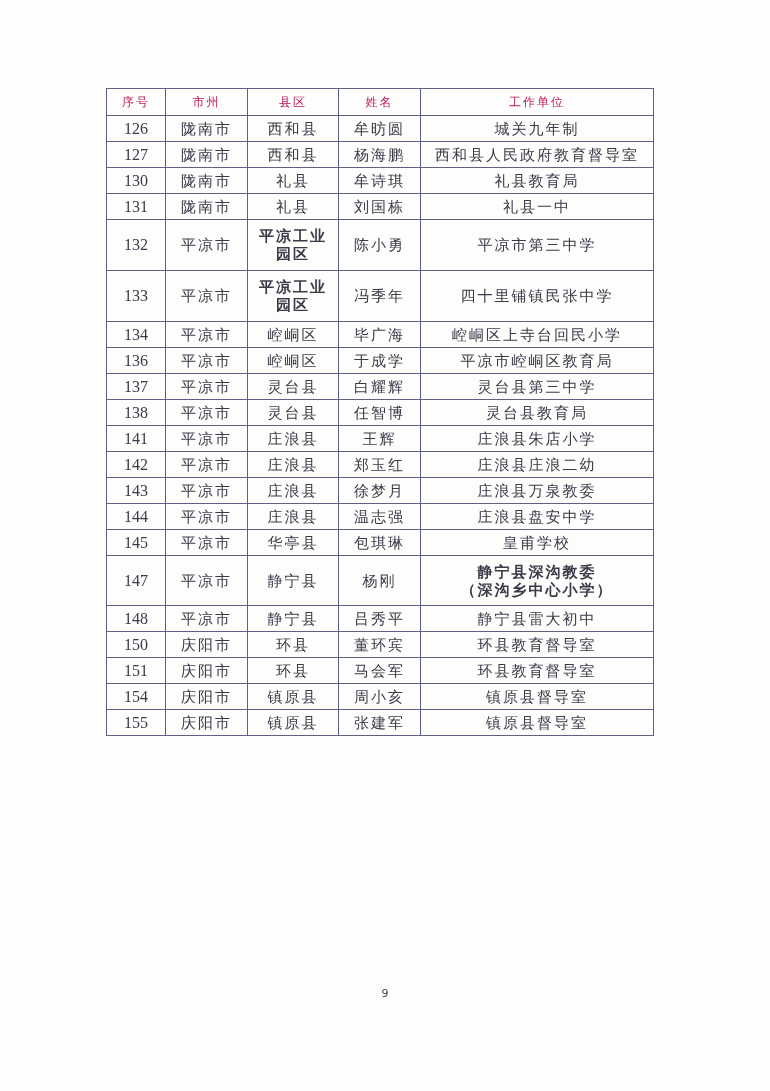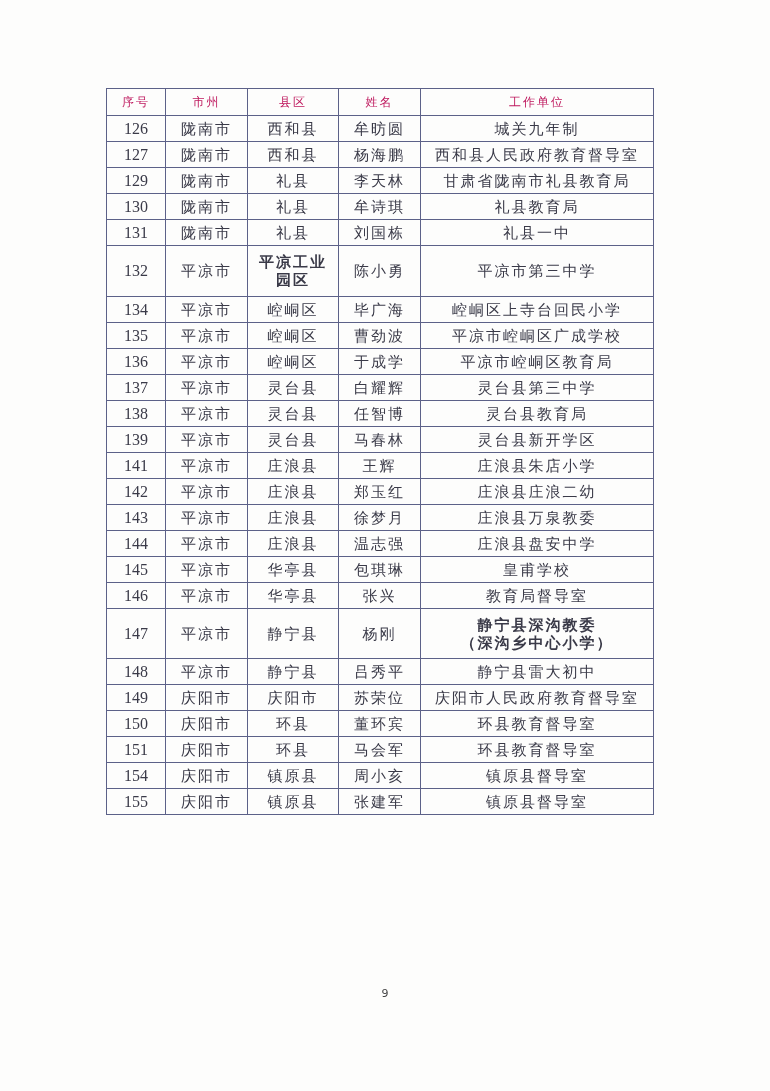--- a/index.html
+++ b/index.html
@@ -82,27 +82,20 @@
         <td>城关九年制</td>
       </tr>
       <tr>
         <td class="num">127</td>
         <td>陇南市</td>
         <td>西和县</td>
         <td>杨海鹏</td>
         <td>西和县人民政府教育督导室</td>
       </tr>
       <tr>
-        <td class="num">129</td>
-        <td>陇南市</td>
-        <td>礼县</td>
-        <td>李天林</td>
-        <td>甘肃省陇南市礼县教育局</td>
-      </tr>
-      <tr>
         <td class="num">130</td>
         <td>陇南市</td>
         <td>礼县</td>
         <td>牟诗琪</td>
         <td>礼县教育局</td>
       </tr>
       <tr>
         <td class="num">131</td>
         <td>陇南市</td>
         <td>礼县</td>
@@ -112,35 +105,38 @@
       <tr class="tall">
         <td class="num">132</td>
         <td>平凉市</td>
         <td>
           <span class="line">平凉工业</span>
           <span class="line">园区</span>
         </td>
         <td>陈小勇</td>
         <td>平凉市第三中学</td>
       </tr>
+      <tr class="tall">
+        <td class="num">133</td>
+        <td>平凉市</td>
+        <td>
+          <span class="line">平凉工业</span>
+          <span class="line">园区</span>
+        </td>
+        <td>冯季年</td>
+        <td>四十里铺镇民张中学</td>
+      </tr>
       <tr>
         <td class="num">134</td>
         <td>平凉市</td>
         <td>崆峒区</td>
         <td>毕广海</td>
         <td>崆峒区上寺台回民小学</td>
       </tr>
       <tr>
-        <td class="num">135</td>
-        <td>平凉市</td>
-        <td>崆峒区</td>
-        <td>曹劲波</td>
-        <td>平凉市崆峒区广成学校</td>
-      </tr>
-      <tr>
         <td class="num">136</td>
         <td>平凉市</td>
         <td>崆峒区</td>
         <td>于成学</td>
         <td>平凉市崆峒区教育局</td>
       </tr>
       <tr>
         <td class="num">137</td>
         <td>平凉市</td>
         <td>灵台县</td>
@@ -148,27 +144,20 @@
         <td>灵台县第三中学</td>
       </tr>
       <tr>
         <td class="num">138</td>
         <td>平凉市</td>
         <td>灵台县</td>
         <td>任智博</td>
         <td>灵台县教育局</td>
       </tr>
       <tr>
-        <td class="num">139</td>
-        <td>平凉市</td>
-        <td>灵台县</td>
-        <td>马春林</td>
-        <td>灵台县新开学区</td>
-      </tr>
-      <tr>
         <td class="num">141</td>
         <td>平凉市</td>
         <td>庄浪县</td>
         <td>王辉</td>
         <td>庄浪县朱店小学</td>
       </tr>
       <tr>
         <td class="num">142</td>
         <td>平凉市</td>
         <td>庄浪县</td>
@@ -188,53 +177,39 @@
         <td>庄浪县</td>
         <td>温志强</td>
         <td>庄浪县盘安中学</td>
       </tr>
       <tr>
         <td class="num">145</td>
         <td>平凉市</td>
         <td>华亭县</td>
         <td>包琪琳</td>
         <td>皇甫学校</td>
-      </tr>
-      <tr>
-        <td class="num">146</td>
-        <td>平凉市</td>
-        <td>华亭县</td>
-        <td>张兴</td>
-        <td>教育局督导室</td>
       </tr>
       <tr class="tall2">
         <td class="num">147</td>
         <td>平凉市</td>
         <td>静宁县</td>
         <td>杨刚</td>
         <td>
           <span class="line">静宁县深沟教委</span>
           <span class="line">（深沟乡中心小学）</span>
         </td>
       </tr>
       <tr>
         <td class="num">148</td>
         <td>平凉市</td>
         <td>静宁县</td>
         <td>吕秀平</td>
         <td>静宁县雷大初中</td>
       </tr>
       <tr>
-        <td class="num">149</td>
-        <td>庆阳市</td>
-        <td>庆阳市</td>
-        <td>苏荣位</td>
-        <td>庆阳市人民政府教育督导室</td>
-      </tr>
-      <tr>
         <td class="num">150</td>
         <td>庆阳市</td>
         <td>环县</td>
         <td>董环宾</td>
         <td>环县教育督导室</td>
       </tr>
       <tr>
         <td class="num">151</td>
         <td>庆阳市</td>
         <td>环县</td>

